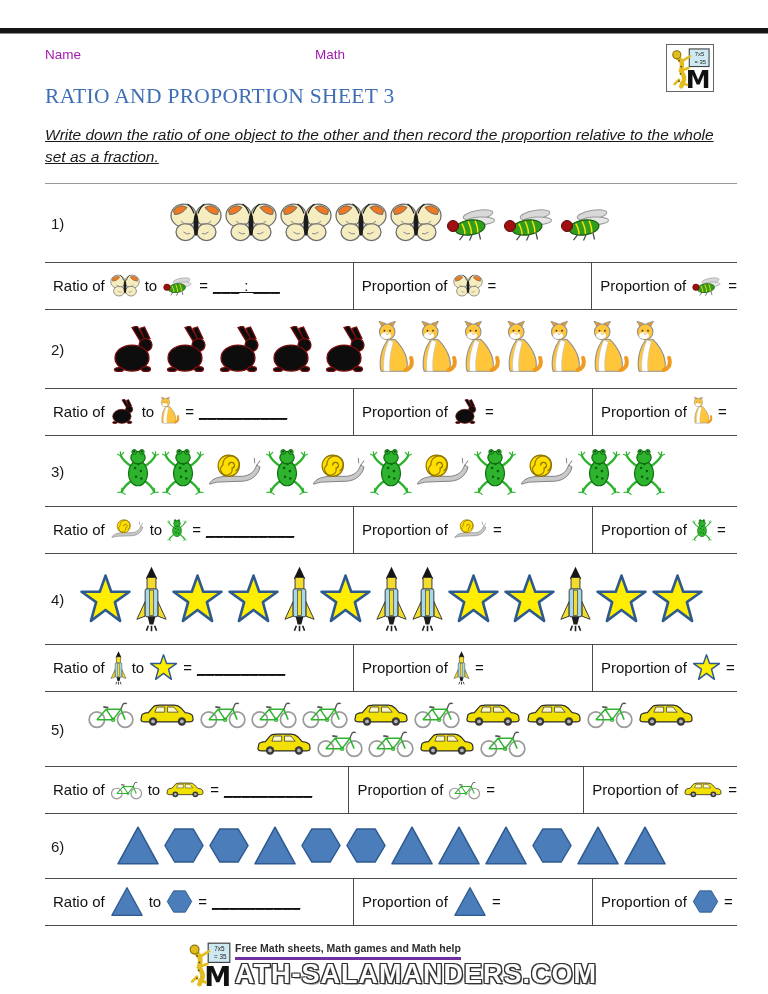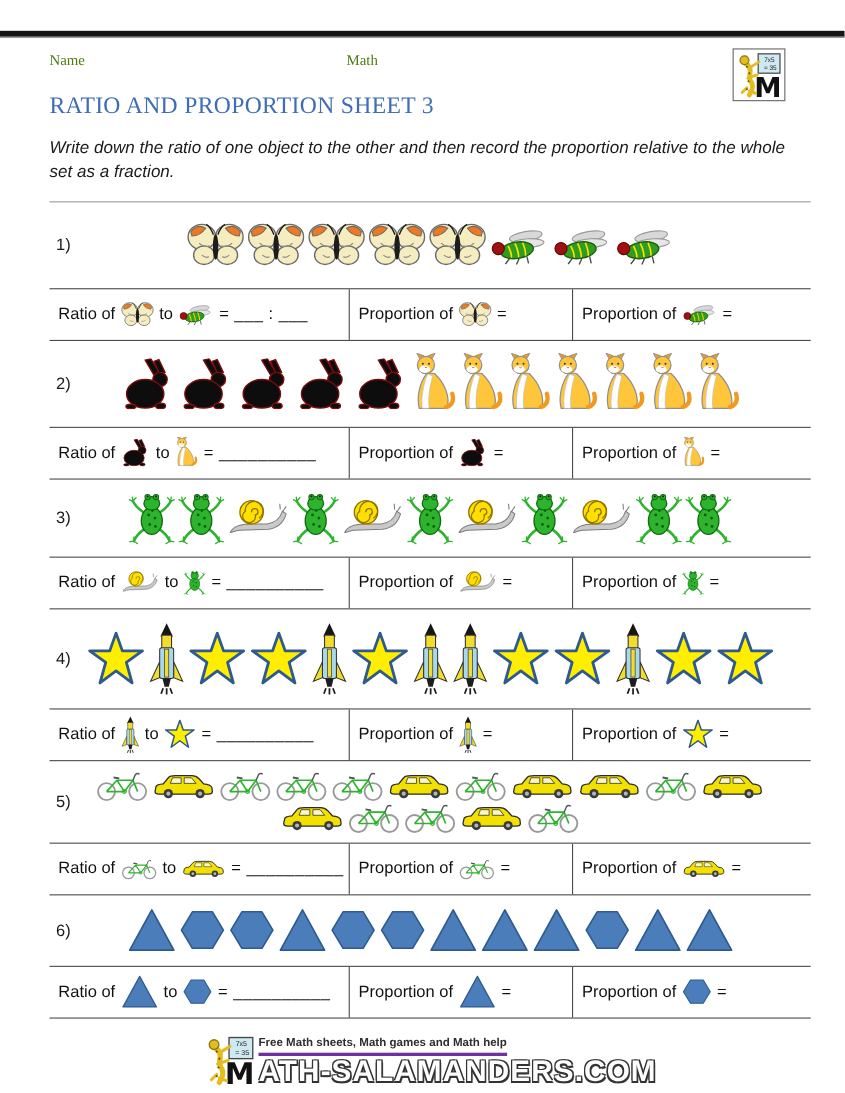--- a/index.html
+++ b/index.html
@@ -1,46 +1,46 @@
 <!DOCTYPE html>
 <html style="--title-blue: #3f6eb5; --underline-purple: #7030a0;"><head>
 <meta charset="utf-8">
 <style>
   html,body{margin:0;padding:0;background:#fff;}
   body{font-family:"Liberation Sans", sans-serif;}
   .page{position:relative;width:768px;height:994px;margin:0 auto;background:#fff;
         box-sizing:border-box;padding:0 31px 0 45px;overflow:hidden;}
   .top-bar{height:5px;background:#161616;border-bottom:1px solid #8a8a8a;
            margin:28px -31px 0 -45px;}
-  .header-row{position:relative;margin-top:13px;height:17px;font-size:13.5px;color:#4d7c0f;font-family:Liberation Serif, serif;}
+  .header-row{position:relative;margin-top:13px;height:17px;font-size:13.5px;color:#a21caf;}
   .date-label{position:absolute;left:270px;top:0;}
   .logo-box{position:absolute;top:44px;right:54px;width:48px;height:48px;
             border:1.5px solid #666;background:#fff;display:flex;align-items:center;
             justify-content:center;box-sizing:border-box;}
   .page-title{margin:20px 0 0 0;font-family:"Liberation Serif", serif;font-weight:400;
               font-size:21.5px;letter-spacing:.3px;color:var(--title-blue,#3f6eb5);}
   .instructions{margin:15px 0 0 0;font-size:15.5px;font-style:italic;color:#1a1a1a;
-                line-height:1.45;max-width:680px;}
+                line-height:1.45;max-width:680px;text-decoration:underline;}
   .rule{border:none;border-top:1px solid #999;margin:14px 0 0 0;}
   .obj-area{position:relative;display:flex;align-items:center;justify-content:center;}
   .qa1{height:78px}.qa2{height:78px}.qa3{height:70px}.qa4{height:90px}.qa5{height:74px}.qa6{height:64px}
   .q-number{position:absolute;left:6px;top:50%;transform:translateY(-50%);
             font-size:15px;color:#1a1a1a;}
   .obj-lines{display:flex;flex-direction:column;align-items:center;width:100%;}
   .obj-line{display:flex;align-items:center;justify-content:center;gap:3px;}
   .answer-row{display:flex;height:46px;border-top:1px solid #4a4a4a;
-              border-bottom:1px solid #4a4a4a;align-items:stretch;}
+              border-bottom:1px solid #4a4a4a;align-items:stretch;gap:36px;}
   .cell{display:flex;align-items:center;gap:5px;padding-left:8px;font-size:15px;
         color:#111;box-sizing:border-box;white-space:nowrap;}
   .c1{width:272px;}
   .c2{width:203px;border-left:1px solid #4a4a4a;}
   .c3{flex:1;border-left:1px solid #4a4a4a;}
   .icon{display:inline-flex;align-items:center;}
   .icon svg{display:block;}
-  .blank{letter-spacing:.5px;color:#111;}
+  .blank{letter-spacing:.5px;color:#111;text-decoration:underline;}
   .footer{margin-top:14px;display:flex;justify-content:center;align-items:flex-end;gap:2px;}
   .footer-text{display:flex;flex-direction:column;align-items:flex-start;}
   .tagline{font-size:10.5px;font-weight:bold;color:#2e2e2e;padding-bottom:3px;
            border-bottom:3px solid var(--underline-purple,#7030a0);margin-bottom:1px;}
   .site{font-size:27px;font-weight:bold;letter-spacing:1px;line-height:1;color:#fdfdfd;
         text-shadow:-1.2px -1.2px 0 #333, 1.2px -1.2px 0 #333, -1.2px 1.2px 0 #333,
                     1.2px 1.2px 0 #333, 1.8px 1.8px 0 #aaa;}
 </style>
 </head>
 <body>

